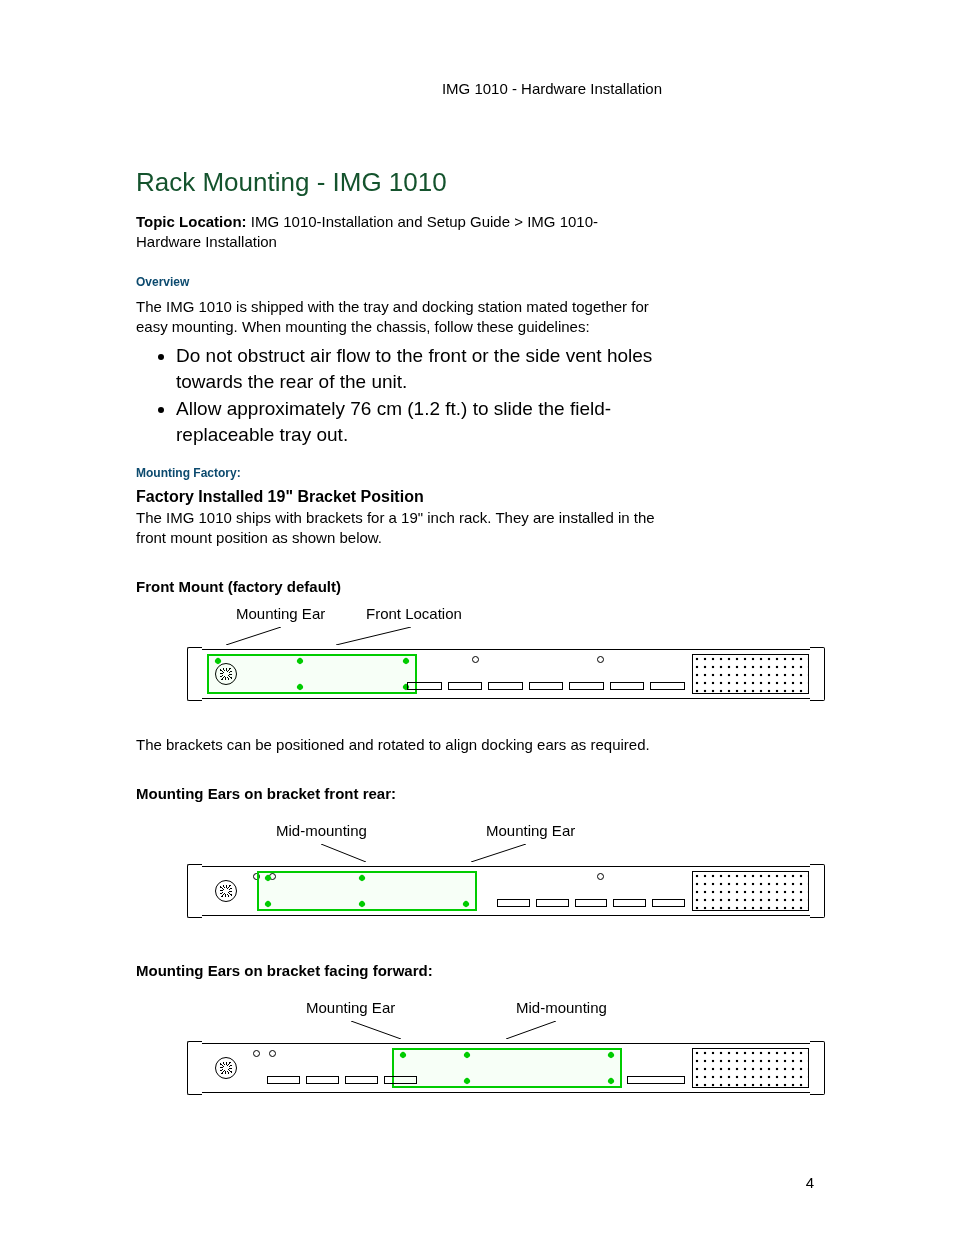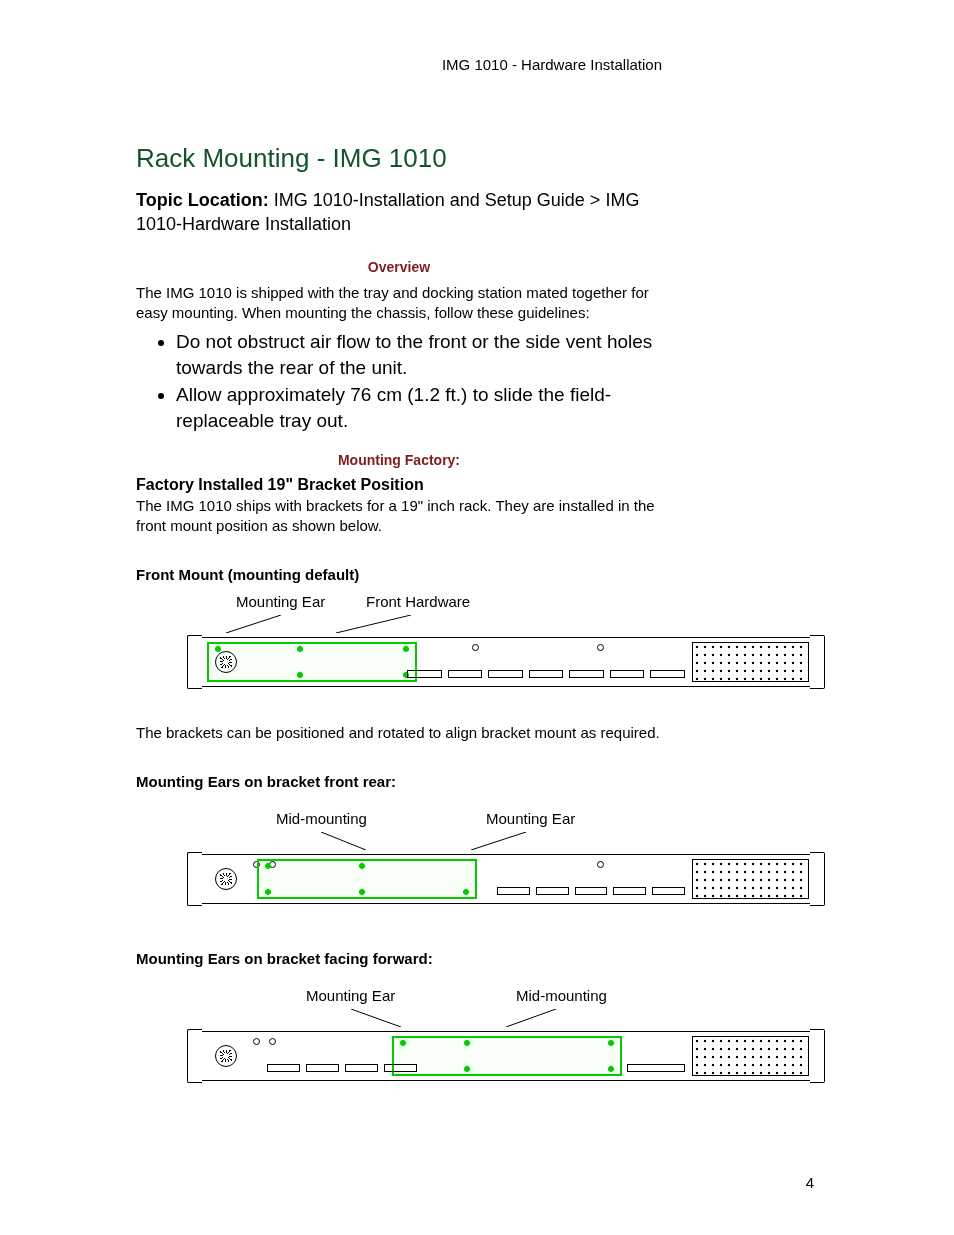--- a/index.html
+++ b/index.html
@@ -6,50 +6,49 @@
     margin: 0;
     padding: 0;
     background: #fff;
     font-family: Verdana, Geneva, sans-serif;
     color: #000;
     width: 954px;
     height: 1235px;
     position: relative;
   }
   .page {
-    padding: 56px 136px 40px 136px;
+    padding: 80px 136px 40px 136px;
     box-sizing: border-box;
     width: 798px;
   }
   .header-line {
     text-align: right;
     font-size: 15px;
     margin-bottom: 70px;
   }
   h1.title {
     color: #14532d;
     font-weight: normal;
     font-size: 26px;
     margin: 0 0 14px 0;
     font-family: Verdana, Geneva, sans-serif;
   }
   .topic-loc {
-    font-size: 18px;
+    font-size: 15px;
     line-height: 1.35;
     margin-bottom: 22px;
   }
   .topic-loc .label {
     font-weight: bold;
   }
   h2.section {
-    color: #7f1d1d;
-    font-weight: bold;
-    font-size: 14px;
+    color: #0c4a6e;
+    font-weight: bold;
+    font-size: 12px;
     margin: 0 0 8px 0;
-    text-align: center;
   }
   p.body {
     font-size: 15px;
     line-height: 1.35;
     margin: 0 0 6px 0;
   }
   ul.bullets {
     margin: 0 0 18px 0;
     padding-left: 40px;
     font-size: 19px;
@@ -179,25 +178,25 @@
   <p class="body">The IMG 1010 is shipped with the tray and docking station mated together for easy mounting. When mounting the chassis, follow these guidelines:</p>
   <ul class="bullets">
     <li>Do not obstruct air flow to the front or the side vent holes towards the rear of the unit.</li>
     <li>Allow approximately 76 cm (1.2 ft.) to slide the field-replaceable tray out.</li>
   </ul>
 
   <h2 class="section">Mounting Factory:</h2>
   <h3 class="sub">Factory Installed 19" Bracket Position</h3>
   <p class="body">The IMG 1010 ships with brackets for a 19" inch rack. They are installed in the front mount position as shown below.</p>
 
-  <h4 class="caption">Front Mount (mounting default)</h4>
+  <h4 class="caption">Front Mount (factory default)</h4>
   <div class="diagram">
     <div class="labels">
       <span class="label-a" style="left:40px;">Mounting Ear</span>
-      <span class="label-a" style="left:170px;">Front Hardware</span>
+      <span class="label-a" style="left:170px;">Front Location</span>
     </div>
     <svg width="620" height="18">
       <line x1="85" y1="0" x2="30" y2="18" stroke="#000"></line>
       <line x1="215" y1="0" x2="140" y2="18" stroke="#000"></line>
     </svg>
     <div class="device">
       <div class="fan"></div>
       <div class="bracket" style="left:10px; width:210px;">
         <span class="dot" style="left:6px; top:2px;"></span>
         <span class="dot" style="left:88px; top:2px;"></span>
@@ -213,21 +212,21 @@
           <span></span>
           <span></span>
           <span></span>
           <span></span>
           <span></span>
         </div>
       <div class="vent"></div>
     </div>
   </div>
 
-  <p class="body" style="margin-top:36px;">The brackets can be positioned and rotated to align bracket mount as required.</p>
+  <p class="body" style="margin-top:36px;">The brackets can be positioned and rotated to align docking ears as required.</p>
 
   <h4 class="caption">Mounting Ears on bracket front rear:</h4>
   <div class="diagram" style="margin-top:20px;">
     <div class="labels">
       <span class="label-a" style="left:80px;">Mid-mounting</span>
       <span class="label-a" style="left:290px;">Mounting Ear</span>
     </div>
     <svg width="620" height="18">
       <line x1="125" y1="0" x2="170" y2="18" stroke="#000"></line>
       <line x1="330" y1="0" x2="275" y2="18" stroke="#000"></line>

